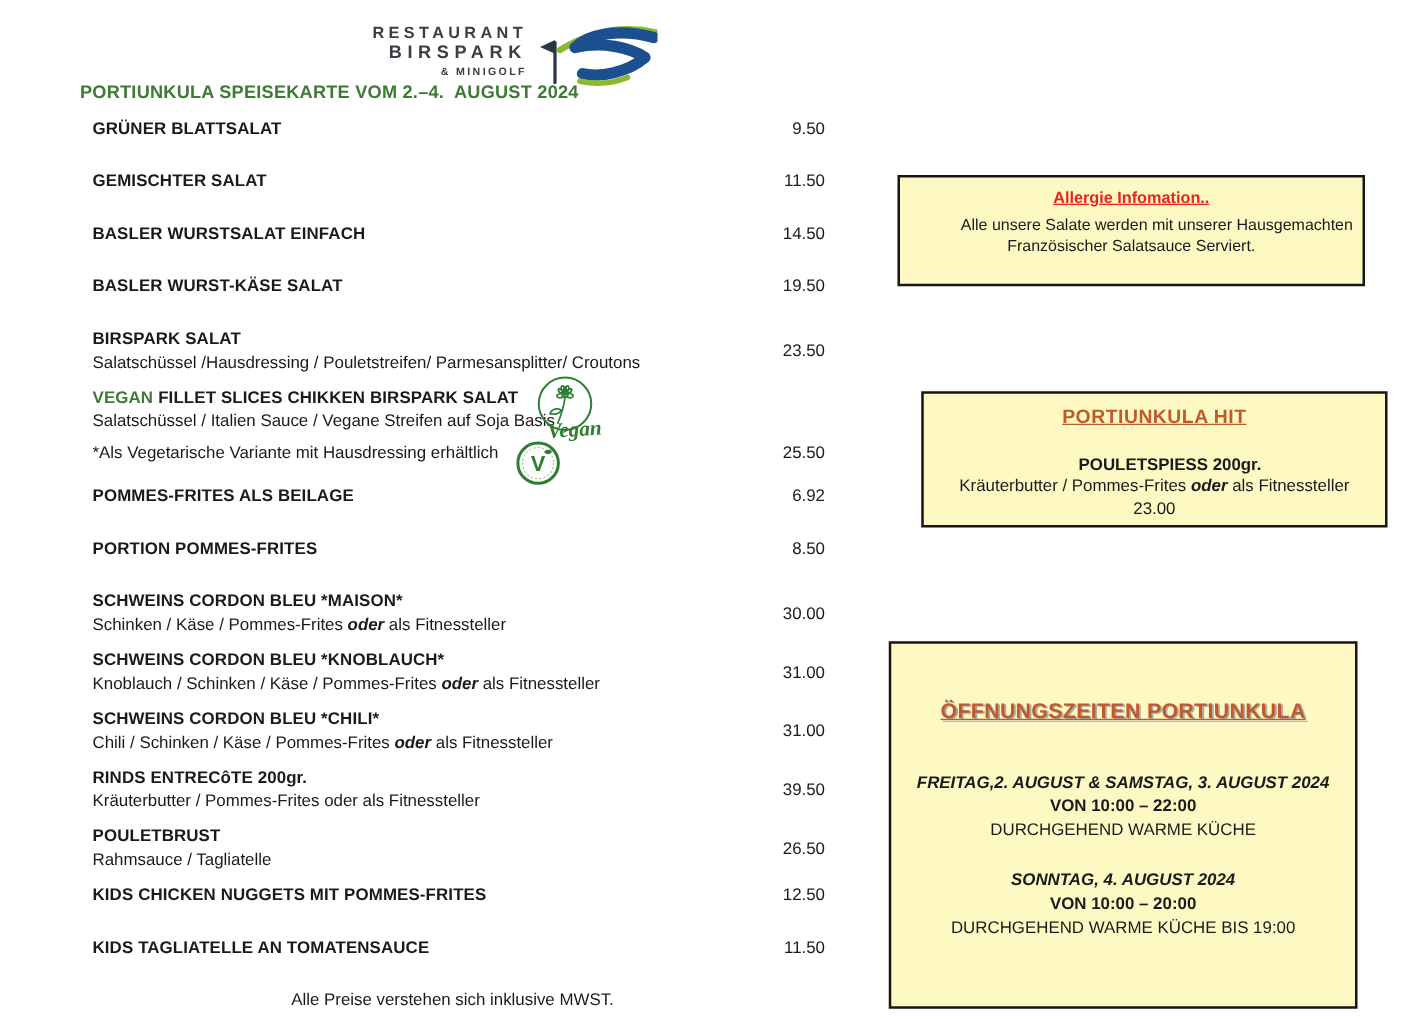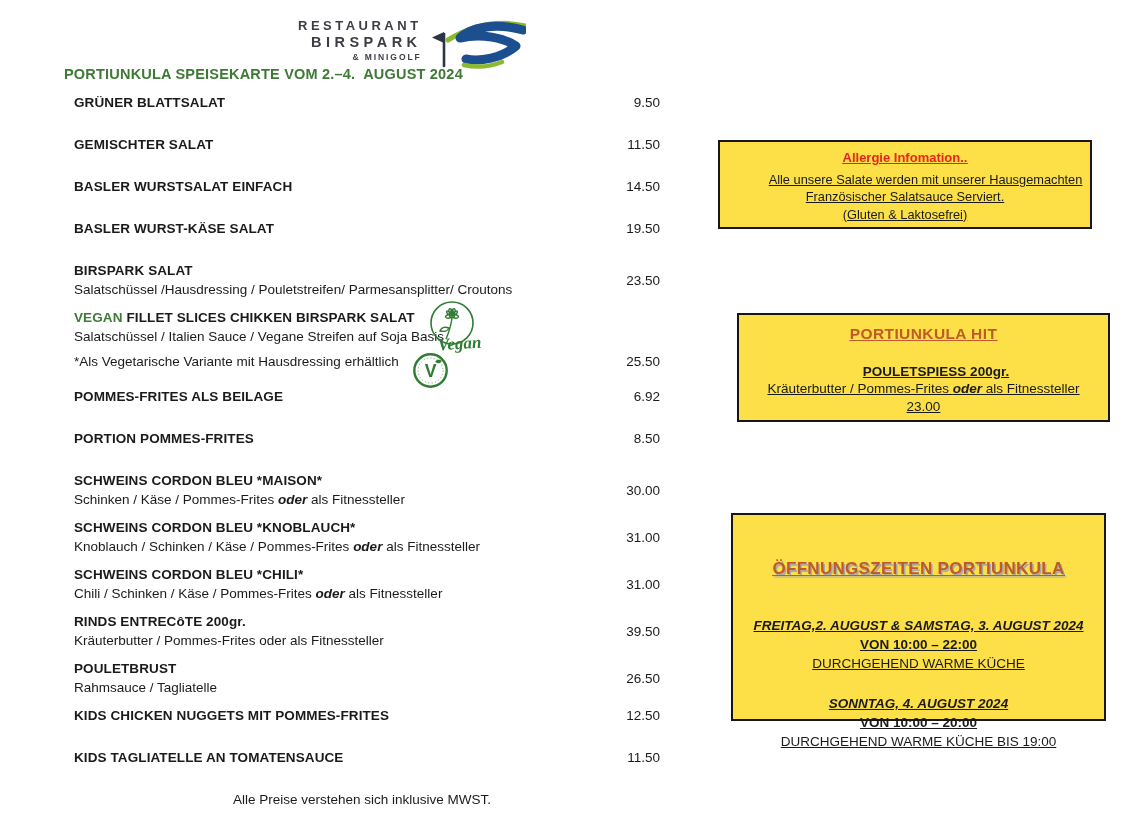--- a/index.html
+++ b/index.html
@@ -38,37 +38,37 @@
   .item-desc { font-size:13.5px; line-height:15px; margin-top:4px; }
   .item-desc .em { font-weight:700; font-style:italic; }
   .item-note { font-size:13.5px; line-height:15px; margin-top:10px; }
   .item-price { font-size:13.5px; margin-left:auto; white-space:nowrap; padding-left:12px; }
   .menu-footer { text-align:center; font-size:13.5px; margin-top:4px; }
 
   .badge-vegan { position:absolute; left:358px; top:-12px; }
   .badge-v     { position:absolute; left:348px; top:42px;  }
 
   
-  .box { position:absolute; border:2px solid #161616; background:#fde047; text-align:center;text-decoration:underline; }
+  .box { position:absolute; border:2px solid #161616; background:#fef9c3; text-align:center; }
 
   .allergy { left:718px; top:140px; width:374px; height:89px; }
   .allergy-title { color:var(--red,#e8251c); font-weight:700; font-size:13px;
                    text-decoration:underline; margin-top:8px; }
   .allergy-line  { font-size:12.8px; line-height:1.35; }
   .allergy-line.first { margin-top:6px;padding-left:41px; }
 
   .hit { left:737px; top:313px; width:373px; height:109px; }
   .hit-title { color:var(--orange,#c05a2b); font-weight:800; font-size:15.5px;
                letter-spacing:0.4px; text-decoration:underline; margin-top:10px; }
   .hit-dish  { font-weight:700; font-size:13.5px; margin-top:21px;padding-left:25px; }
   .hit-desc  { font-size:13.5px; margin-top:2px; }
   .hit-desc .em { font-weight:700; font-style:italic; }
   .hit-price { font-size:13.5px; margin-top:3px; }
 
-  .hours { left:731px; top:513px; width:375px; height:208px; }
+  .hours { left:711px; top:513px; width:375px; height:294px; }
   .hours-title { color:var(--orange,#c05a2b); font-weight:800; font-size:17px;
                  letter-spacing:0.3px; text-decoration:underline; margin-top:44px;
                  text-shadow:1.5px 1.5px 0 #aaa; }
   .hours-section.first { margin-top:37px; }
   .hours-section + .hours-section { margin-top:21px; }
   .hours-days { font-style:italic; font-weight:700; font-size:13.5px; line-height:19px; }
   .hours-time { font-weight:700; font-size:13.5px; line-height:19px; }
   .hours-note { font-size:13.5px; line-height:19px; }
 </style>
 </head>
@@ -293,21 +293,20 @@
 
   </div>
 </div>
   <div class="menu-footer">Alle Preise verstehen sich inklusive MWST.</div>
 </div>
 
 <div class="box allergy">
   <div class="allergy-title">Allergie Infomation..</div>
   <div class="allergy-line first">Alle unsere Salate werden mit unserer Hausgemachten</div>
   <div class="allergy-line">Französischer Salatsauce Serviert.</div>
-  <div class="allergy-line">(Gluten &amp; Laktosefrei)</div>
 </div>
 
 <div class="box hit">
   <div class="hit-title">PORTIUNKULA HIT</div>
   <div class="hit-dish">POULETSPIESS 200gr.</div>
   <div class="hit-desc"><span>Kräuterbutter / Pommes-Frites </span><span class="em">oder</span><span> als Fitnessteller</span></div>
   <div class="hit-price">23.00</div>
 </div>
 
 <div class="box hours">

